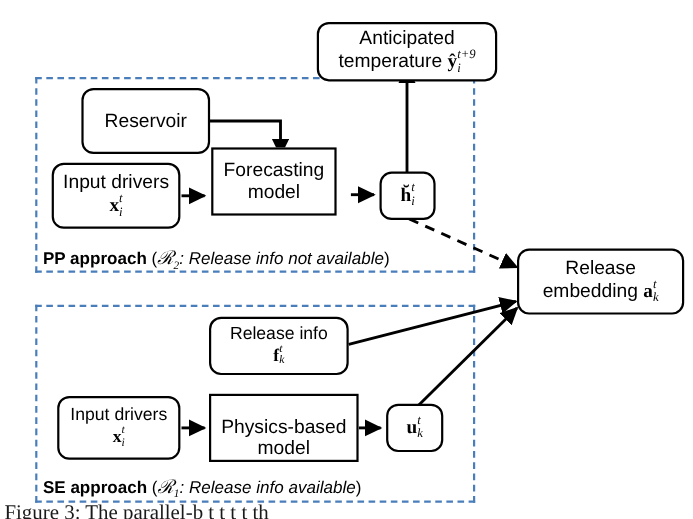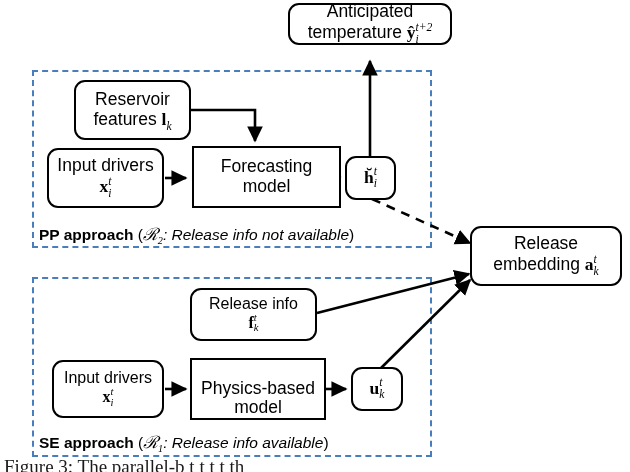--- a/index.html
+++ b/index.html
@@ -139,42 +139,41 @@
 
     <path d="M317,313 L469,274" stroke="#000000" stroke-width="2.6" fill="none" marker-end="url(#ah)"></path>
 
     <path d="M165,389 L186,389" stroke="#000000" stroke-width="2.6" fill="none" marker-end="url(#ah)"></path>
 
     <path d="M326,389 L346,389" stroke="#000000" stroke-width="2.6" fill="none" marker-end="url(#ah)"></path>
 
     <path d="M378,371 L470,280" stroke="#000000" stroke-width="2.6" fill="none" marker-end="url(#ah)"></path>
   </svg>
 
-  <div class="node rounded t18" style="left:288px; top:3px; width:164px; height:42px;">
+  <div class="node rounded t18" style="left:288px; top:20px; width:164px; height:54px;">
     <span class="txt">
       <span>Anticipated</span><br>
-      <span><span>temperature </span><span class="mathvar">ŷ</span><span class="supsub"><span>t+2</span><span>i</span></span></span>
+      <span><span>temperature </span><span class="mathvar">ŷ</span><span class="supsub"><span>t+9</span><span>i</span></span></span>
     </span>
   </div>
 
   <div class="node rounded t18" style="left:47px; top:80px; width:117px; height:60px;margin-left:27px;">
     <span class="txt">
       <span>Reservoir</span><br>
-      <span><span>features </span><span class="mathvar">l</span><sub>k</sub></span>
     </span>
   </div>
 
   <div class="node rounded t18" style="left:47px; top:148px; width:117px; height:60px;">
     <span class="txt">
       <span>Input drivers</span><br>
       <span><span class="mathvar">x</span><span class="supsub"><span>t</span><span>i</span></span></span>
     </span>
   </div>
 
-  <div class="node sharp t18" style="left:192px; top:146px; width:149px; height:62px;">
+  <div class="node sharp t18" style="left:192px; top:134px; width:114px; height:62px;">
     <span class="txt">
       <span>Forecasting</span><br>
       <span>model</span>
     </span>
   </div>
 
   <div class="node rounded t18" style="left:345px; top:156px; width:51px; height:44px;">
     <span class="txt">
       <span><span class="mathvar">h̆</span><span class="supsub"><span>t</span><span>i</span></span></span>
     </span>

